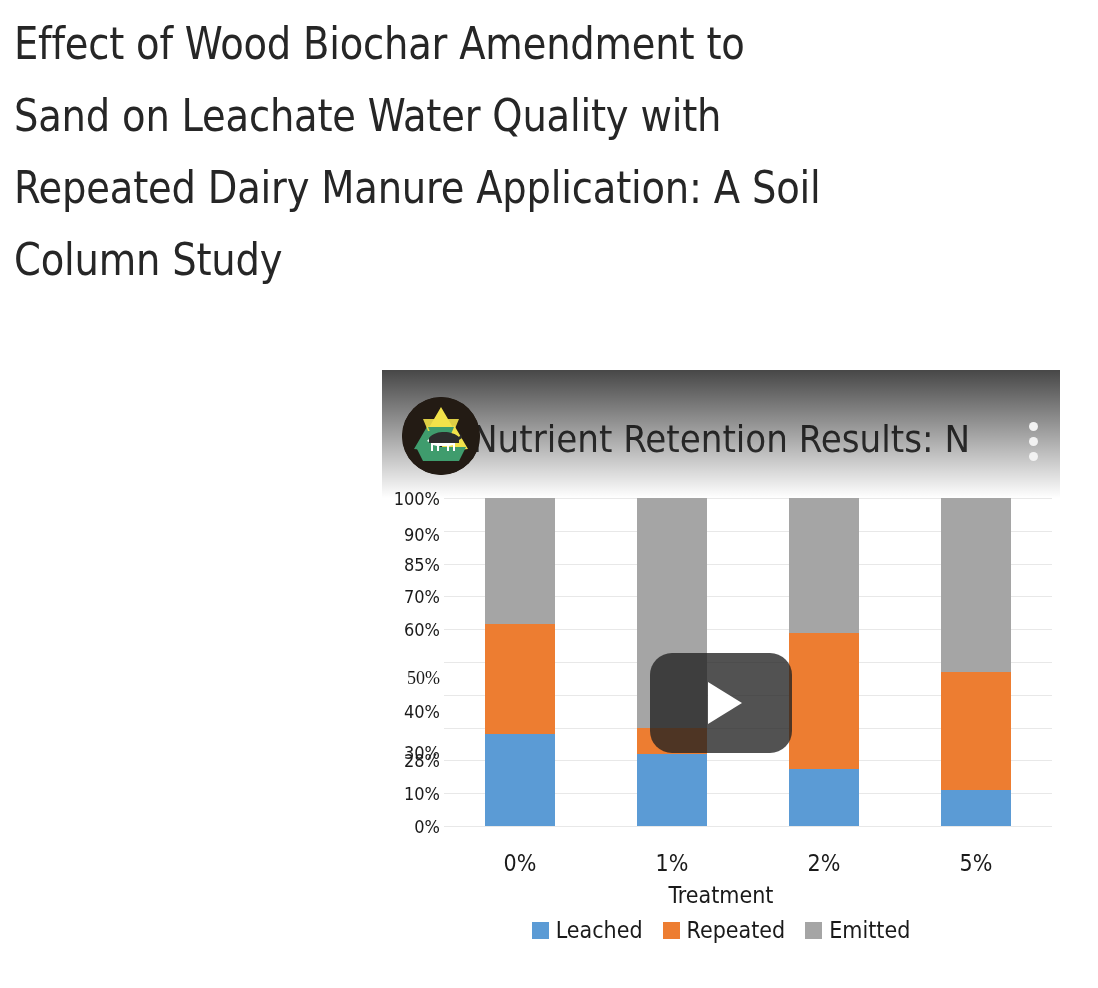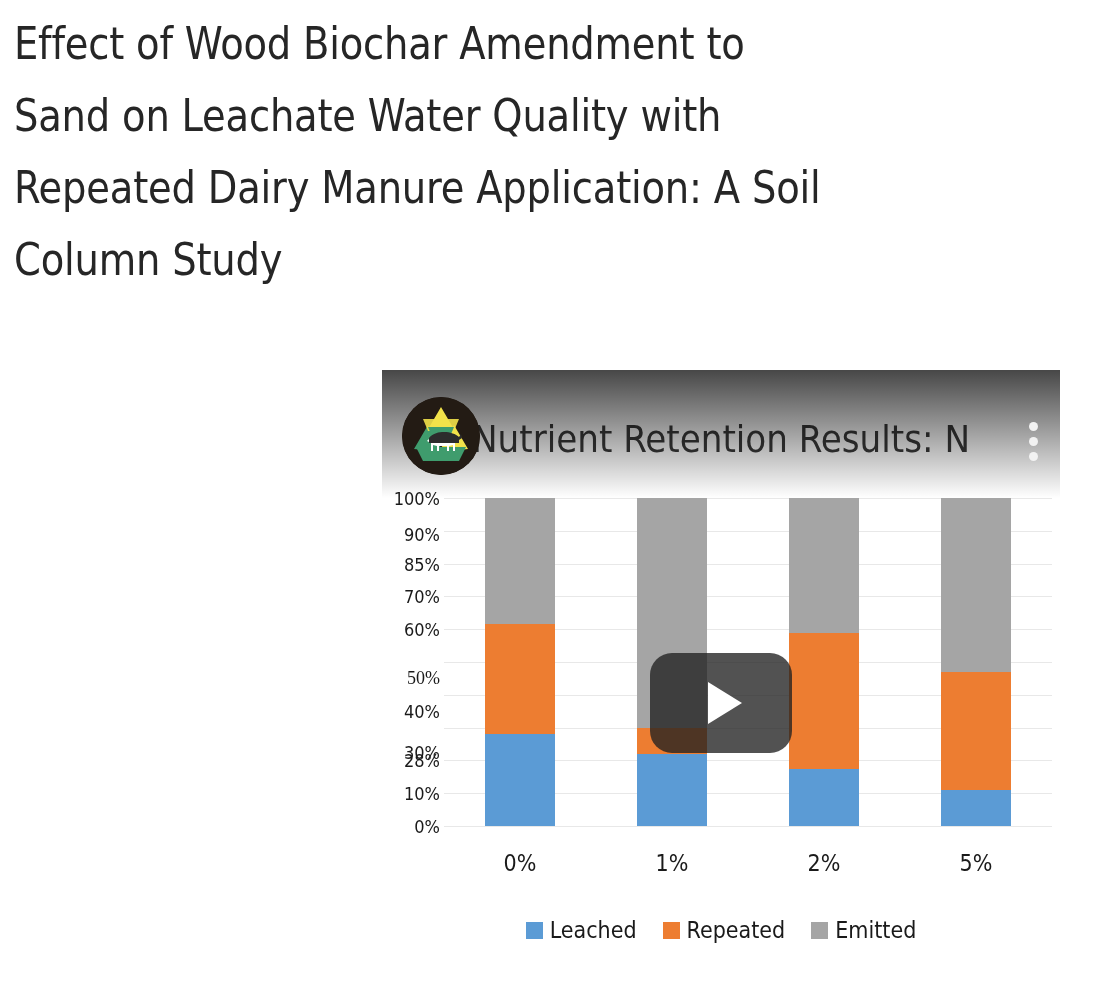--- a/index.html
+++ b/index.html
@@ -115,21 +115,21 @@
     font-size:23px;
     color:#1a1a1a;
     font-family:"DejaVu Sans Condensed","Liberation Sans", sans-serif;
   }
   .legend{
     position:absolute;
     top:425px; left:0; width:678px;
     display:flex;
     justify-content:center;
     align-items:center;
-    gap:26px;
+    gap:20px;
   }
   .legend-item{display:flex;align-items:center;gap:7px;}
   .legend-swatch{width:17px;height:17px;display:inline-block;}
   .legend-label{
     font-size:23px;color:#1a1a1a;
     font-family:"DejaVu Sans Condensed","Liberation Sans", sans-serif;
   }
 
   
   .yt-header{
@@ -250,20 +250,21 @@
               <div class="seg" style="height: 173.84px; background: rgb(165, 165, 165);"></div>
             </div>
           </div>
       </div>
       <div id="xticks">
           <div class="xtick" style="left: 63px;">0%</div>
           <div class="xtick" style="left: 215px;">1%</div>
           <div class="xtick" style="left: 367px;">2%</div>
           <div class="xtick" style="left: 519px;">5%</div>
         </div>
+      <div class="axis-title">Treatment</div>
       <div class="legend" id="legend">
           <div class="legend-item">
             <span class="legend-swatch" style="background: rgb(91, 155, 213);"></span>
             <span class="legend-label">Leached</span>
           </div>
           <div class="legend-item">
             <span class="legend-swatch" style="background: rgb(237, 125, 49);"></span>
             <span class="legend-label">Repeated</span>
           </div>
           <div class="legend-item">

